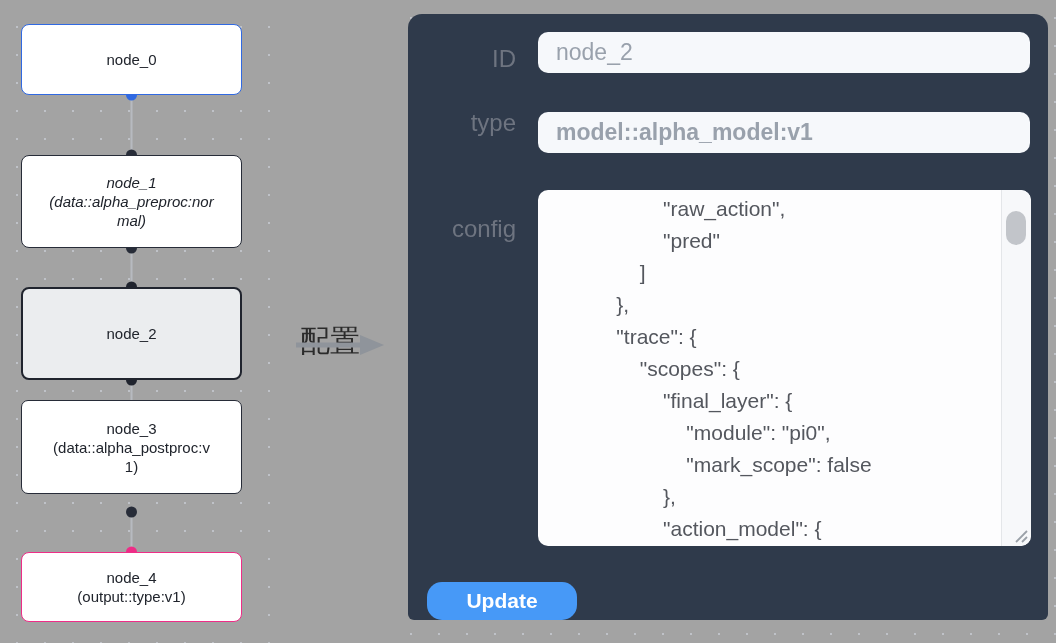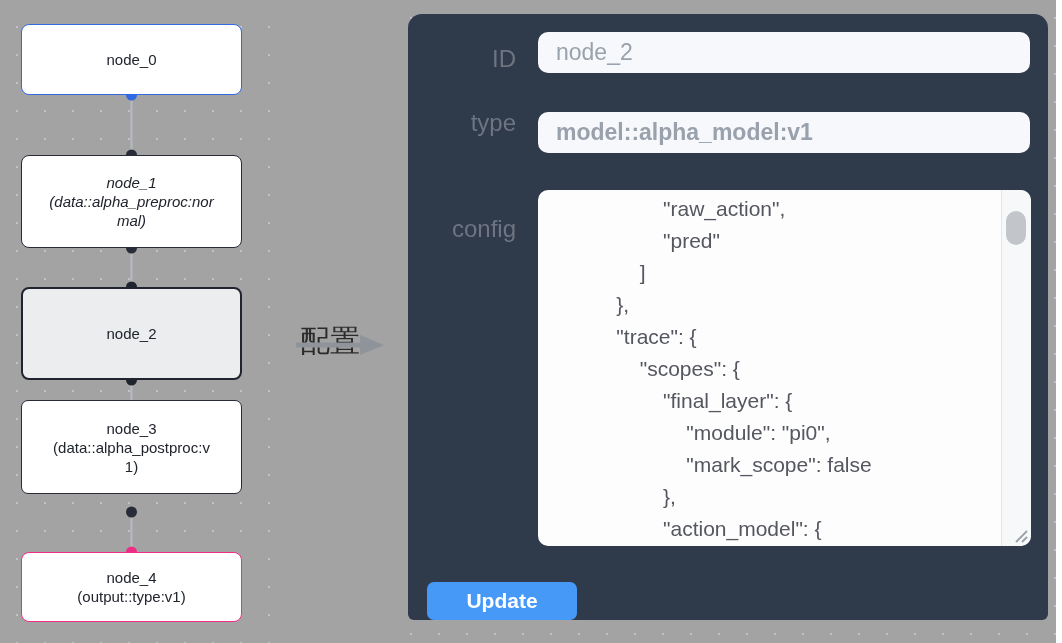--- a/index.html
+++ b/index.html
@@ -74,21 +74,21 @@
     background:#f7f8fa;border-left:1px solid #e4e6e9;border-radius:0 10px 10px 0;
     box-sizing:border-box;
   }
   .scroll-thumb{
     position:absolute;left:4px;top:21px;width:20px;height:34px;
     background:#c2c5ca;border-radius:10px;
   }
   .resize-grip{position:absolute;right:2px;bottom:2px;}
   .update-btn{
     position:absolute;left:19px;top:568px;width:150px;height:38px;
-    background:#4799f7;border:none;border-radius:7px;cursor:pointer;
+    background:#4799f7;border:none;border-radius:15px;cursor:pointer;
     color:#ffffff;font-size:21px;font-weight:600;
     font-family:"Liberation Sans","DejaVu Sans",sans-serif;
   }
 </style>
 </head>
 <body>
 
 <div class="stage">
 
   <div class="dots dots-left"></div>

